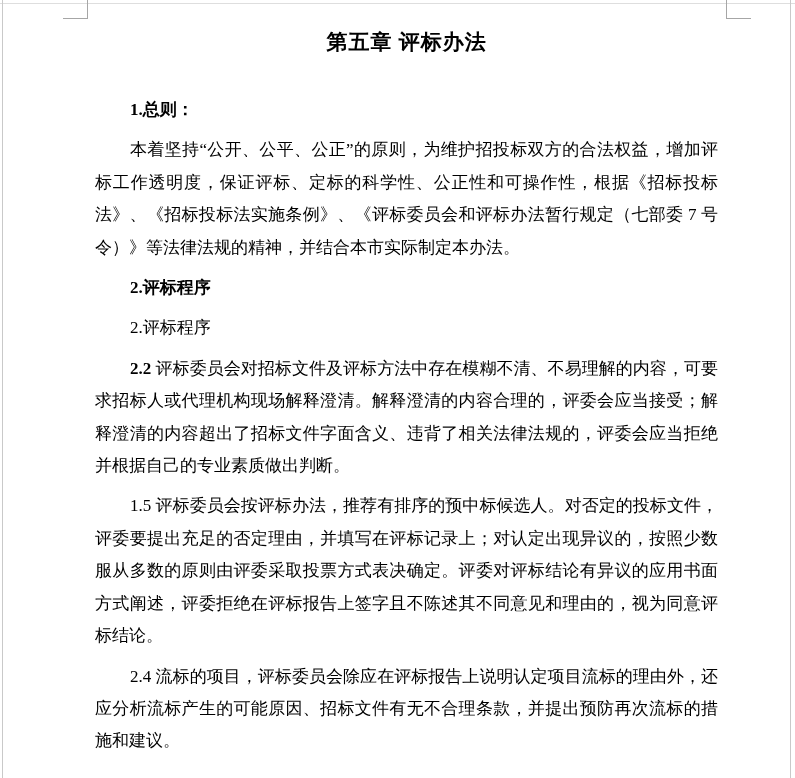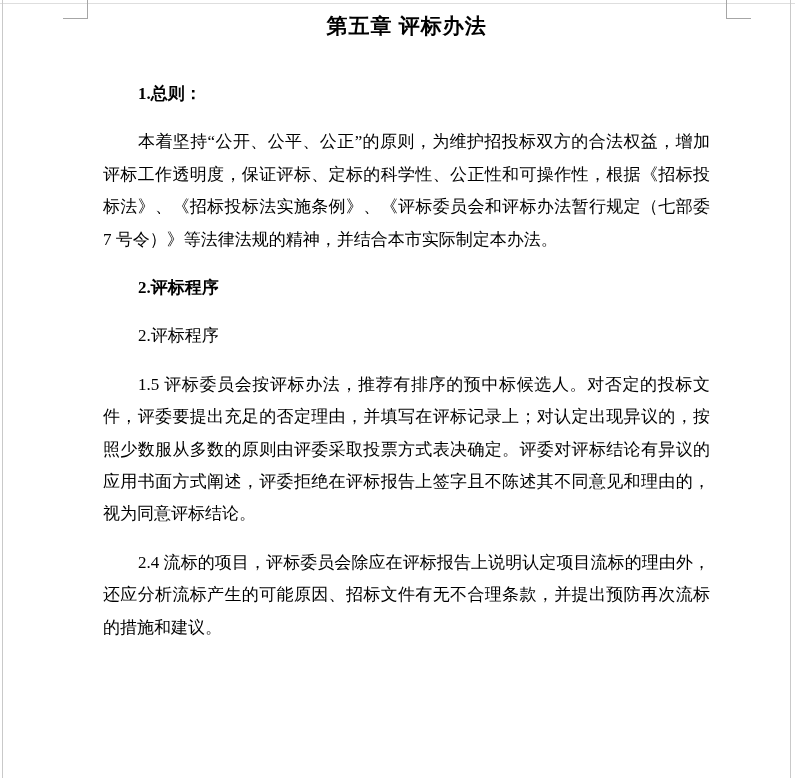--- a/index.html
+++ b/index.html
@@ -25,29 +25,29 @@
   .crop-tl-h { left: 63px;  top: 18px; width: 25px; height: 1px;  }
   .crop-tr-v { left: 726px; top: 0;    width: 1px;  height: 18px; }
   .crop-tr-h { left: 726px; top: 18px; width: 25px; height: 1px;  }
   .content {
     position: absolute;
     left: 87px;
     top: 10px;
     width: 639px;
   }
   .doc-title {
-    margin: 0 0 36px 0;
+    margin: 16px 0 36px 0;
     font-size: 21px;
     font-weight: bold;
     line-height: 32px;
     text-align: center;
     letter-spacing: 1px;
   }
   .para {
-    margin: 16px;
+    margin: 8px;
     font-size: 17px;
     line-height: 32.4px;
     text-align: justify;
     text-indent: 35px;
   }
   .bold { font-weight: bold; }
 </style>
 </head>
 <body>
 
@@ -68,19 +68,20 @@
 
     <p class="para"><span class="bold">1.总则：</span><span></span></p>
 
     <p class="para"><span class="bold"></span><span>本着坚持“公开、公平、公正”的原则，为维护招投标双方的合法权益，增加评标工作透明度，保证评标、定标的科学性、公正性和可操作性，根据《招标投标法》、《招标投标法实施条例》、《评标委员会和评标办法暂行规定（七部委 7 号令）》等法律法规的精神，并结合本市实际制定本办法。</span></p>
 
     <p class="para"><span class="bold">2.评标程序</span><span></span></p>
 
     <p class="para"><span class="bold"></span><span>2.评标程序</span></p>
 
 
+    <p class="para"><span class="bold">2.2</span><span> 评标委员会对招标文件及评标方法中存在模糊不清、不易理解的内容，可要求招标人或代理机构现场解释澄清。解释澄清的内容合理的，评委会应当接受；解释澄清的内容超出了招标文件字面含义、违背了相关法律法规的，评委会应当拒绝并根据自己的专业素质做出判断。</span></p>
 
     <p class="para"><span class="bold"></span><span>1.5 评标委员会按评标办法，推荐有排序的预中标候选人。对否定的投标文件，评委要提出充足的否定理由，并填写在评标记录上；对认定出现异议的，按照少数服从多数的原则由评委采取投票方式表决确定。评委对评标结论有异议的应用书面方式阐述，评委拒绝在评标报告上签字且不陈述其不同意见和理由的，视为同意评标结论。</span></p>
 
     <p class="para"><span class="bold"></span><span>2.4 流标的项目，评标委员会除应在评标报告上说明认定项目流标的理由外，还应分析流标产生的可能原因、招标文件有无不合理条款，并提出预防再次流标的措施和建议。</span></p>
 
   </div>
 </div>
 
 </body></html>

